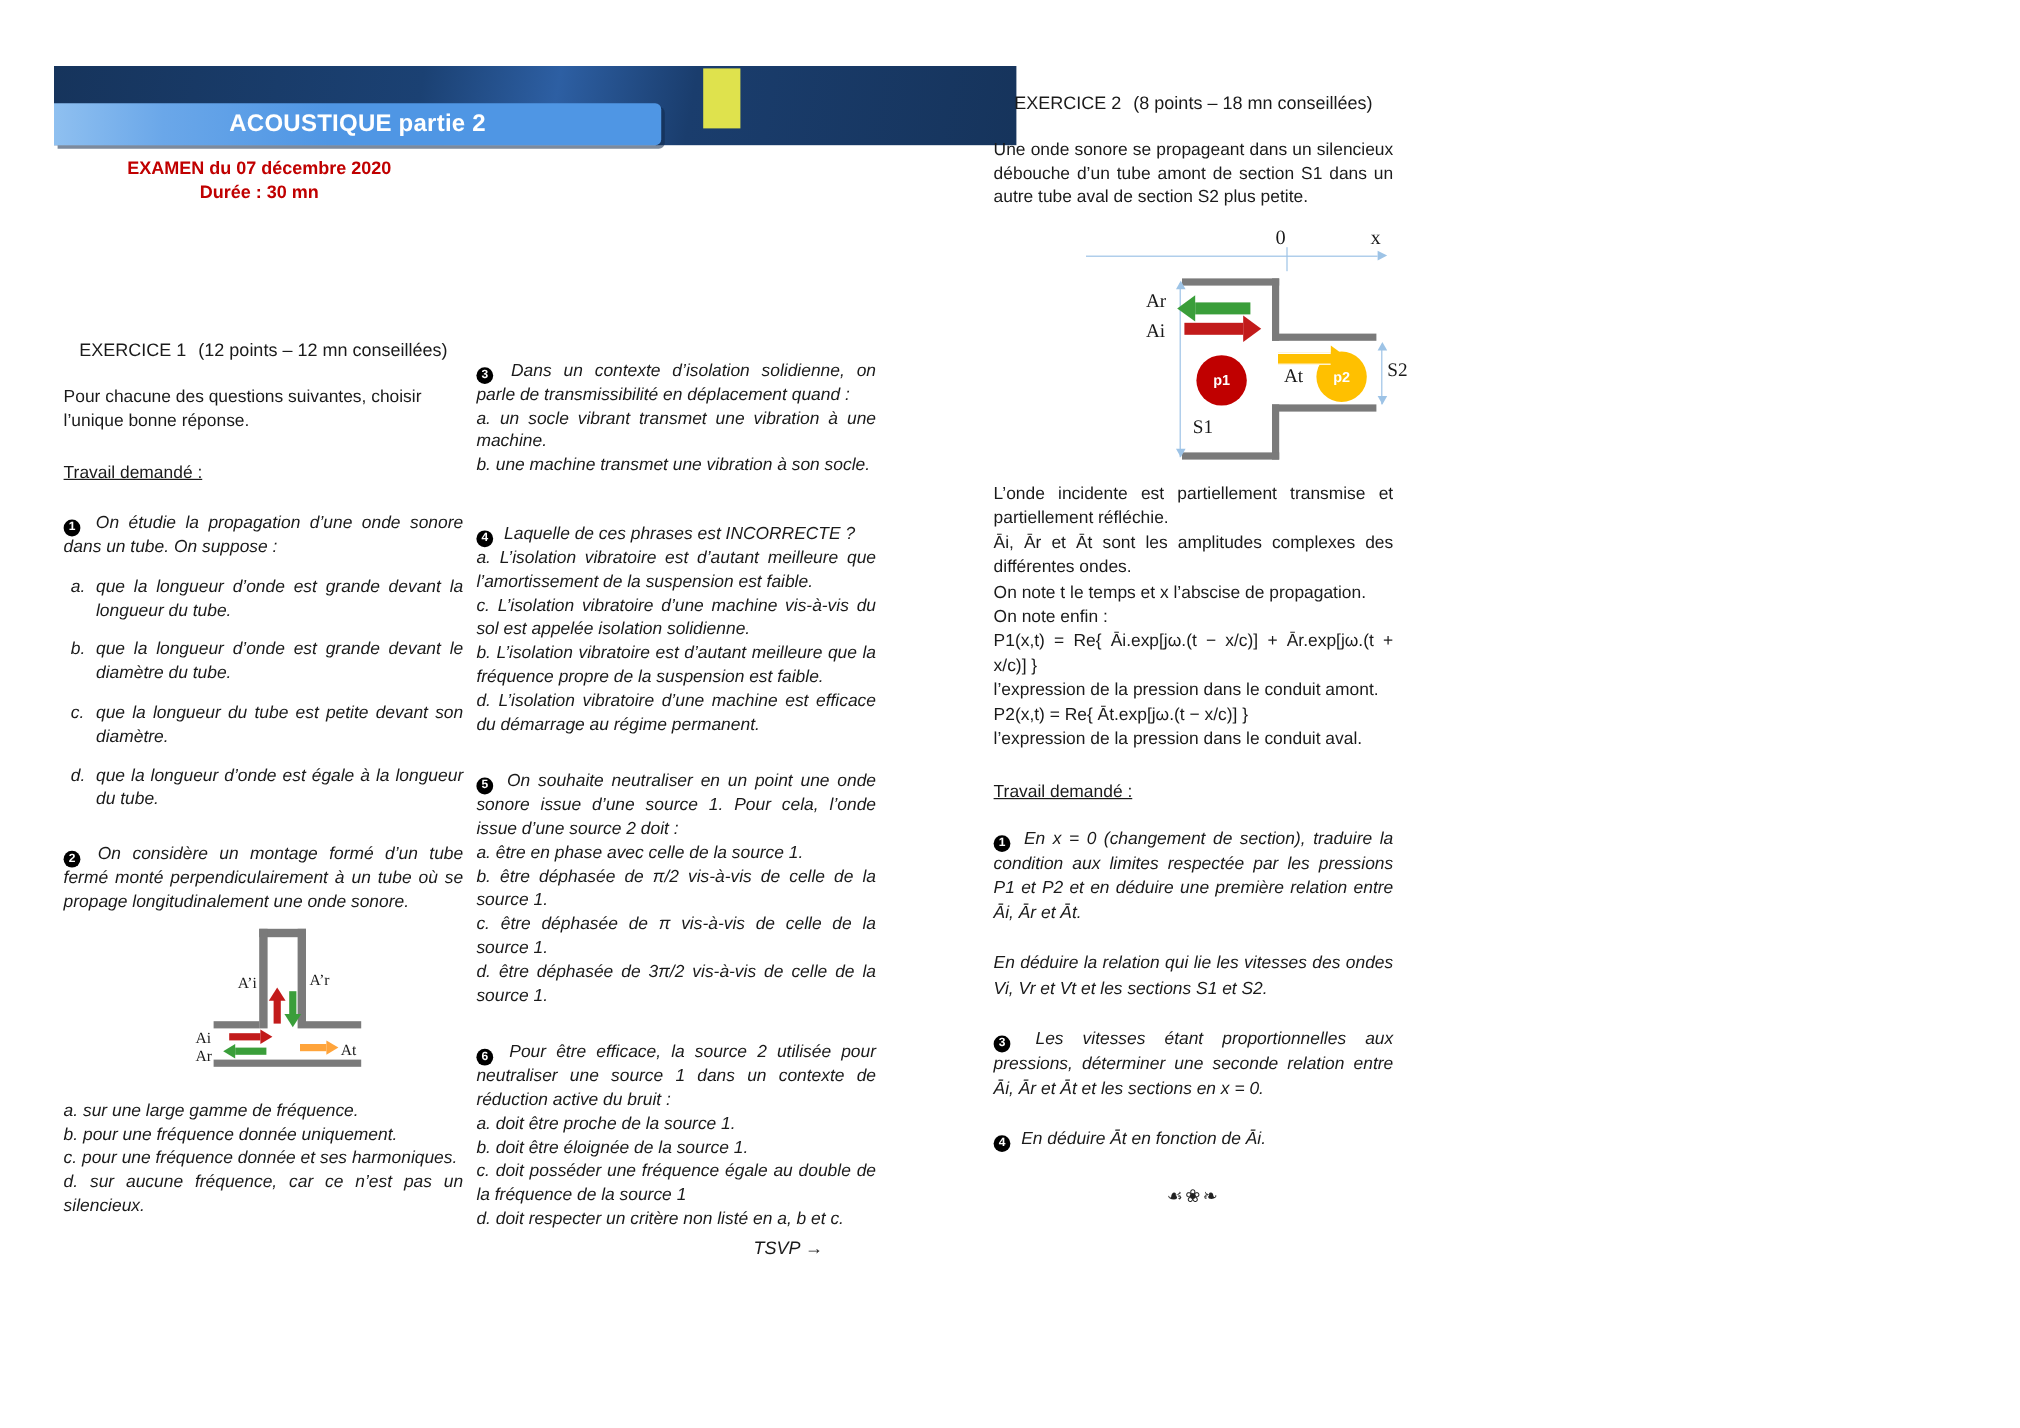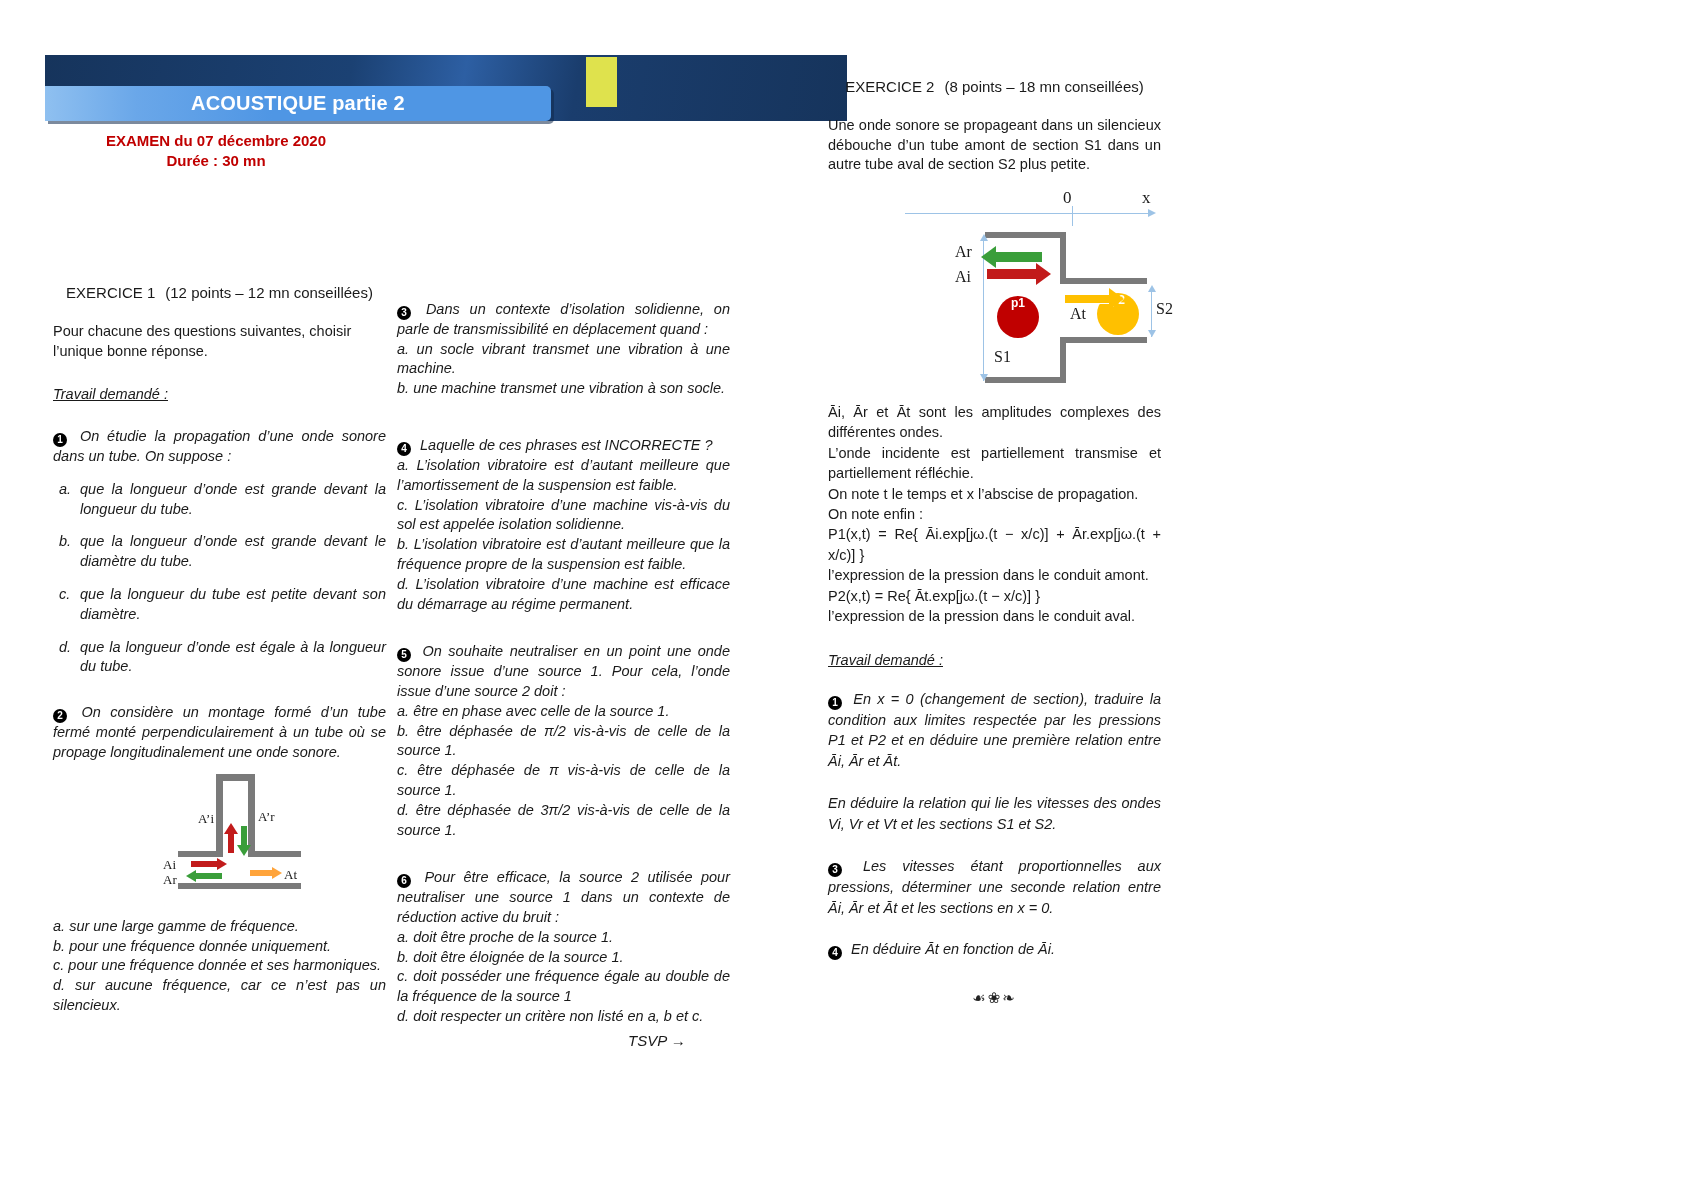--- a/index.html
+++ b/index.html
@@ -23,21 +23,21 @@
   #exam-info { left:45px; top:131px; width:342px; text-align:center; color:#c00000; font-weight:bold; font-size:15px; line-height:20px; }
 
   
   .col { width:333px; font-size:14.5px; line-height:19.8px; }
   #col1 { left:53px;  top:283px; }
   #col2 { left:397px; top:300px; }
   #ex2col { left:828px; top:77px; width:333px; font-size:14.5px; line-height:19.8px; }
 
   .exo-h { font-weight:normal; font-size:15px;text-align:center; }
   .exo-h .pts { margin-left:10px; }
-  .travail { font-style:italic; text-decoration:underline; }
+  .travail { text-decoration:underline; }
   .qn { display:inline-flex; width:14px; height:14px; border-radius:50%; background:#000;
         color:#fff; font-size:10px; font-weight:bold; font-style:normal;
         align-items:center; justify-content:center; margin-right:5px; vertical-align:-2px; }
   .optrow { display:flex; margin-top:13px; font-style:italic; }
   .optrow .lab { width:27px; flex:none; padding-left:6px; }
   .optrow .txt { flex:1; text-align:justify; }
   .opt-line { font-style:italic; text-align:justify; }
 
   
   .wall { position:absolute; background:#7a7a7a; }
@@ -47,21 +47,21 @@
 
   
   #diagram1 { position:relative; width:152px; height:126px; margin:8px 0 0 110px; font-size:13px; }
   #diagram1 .lbl { position:absolute; }
 
   
   #diagram2 { left:870px; top:183px; width:310px; height:208px; font-size:16px; }
   #diagram2 .lbl { position:absolute; }
   .dimline { position:absolute; width:1px; background:#9dc3e6; }
   .circle { position:absolute; width:42px; height:42px; border-radius:50%;
-            display:flex; justify-content:center;
+            display:flex; align-items:center; justify-content:center;
             color:#fff; font-weight:bold; font-size:12px; font-family:"Liberation Sans", sans-serif; }
 
   #tsvp { left:628px; top:1032px; font-size:15px; font-style:italic; }
   #tsvp .arr-glyph { font-style:normal; font-weight:bold; }
   .ornament { text-align:center; font-size:15px; letter-spacing:2px; color:#222; }
 </style>
 </head>
 <body>
 
 <div class="abs" id="banner">
@@ -224,22 +224,22 @@
   <div class="tri" style="left:239px;top:105px;border-top:11px solid transparent;border-bottom:11px solid transparent;border-left:15px solid #ffc000"></div>
 
   <span class="lbl" style="left:85px;top:60px">Ar</span>
   <span class="lbl" style="left:85px;top:85px">Ai</span>
   <span class="lbl" style="left:200px;top:122px">At</span>
   <span class="lbl" style="left:124px;top:165px">S1</span>
   <span class="lbl" style="left:286px;top:117px">S2</span>
 </div>
 
 <div class="abs" id="ex2body" style="left:828px;top:402px;width:333px;font-size:14.5px;line-height:20.4px">
+  <p class="just">L’onde incidente est partiellement transmise et partiellement réfléchie.</p>
   <p class="just">Āi, Ār et Āt sont les amplitudes complexes des différentes ondes.</p>
-  <p class="just">L’onde incidente est partiellement transmise et partiellement réfléchie.</p>
   <p>On note t le temps et x l’abscise de propagation.</p>
   <p>On note enfin :</p>
   <p class="just">P1(x,t) =  Re{ Āi.exp[jω.(t − x/c)] + Ār.exp[jω.(t + x/c)] }</p>
   <p>l’expression de la pression dans le conduit amont.</p>
   <p>P2(x,t) = Re{ Āt.exp[jω.(t − x/c)] }</p>
   <p>l’expression de la pression dans le conduit aval.</p>
 
   <p class="travail" style="margin-top:24px">Travail demandé :</p>
 
   <p class="it just" style="margin-top:18px"><span class="qn">1</span> <span>En x = 0 (changement de section), traduire la condition aux limites respectée par les pressions P1 et P2 et en déduire une première relation entre Āi, Ār et Āt.</span></p>

